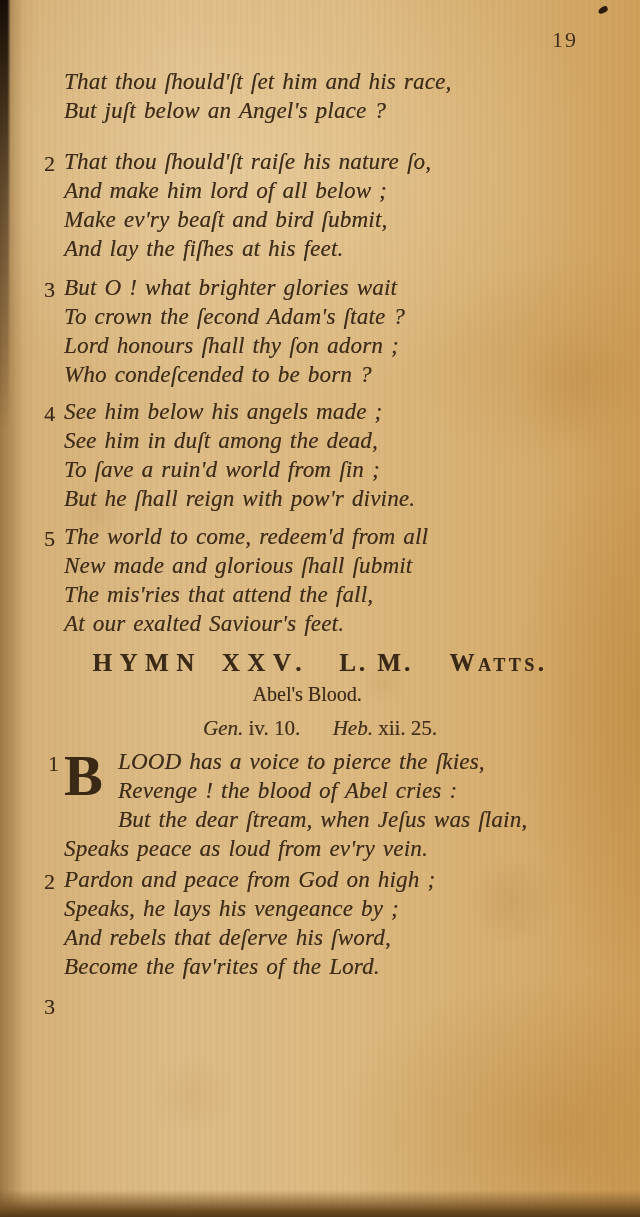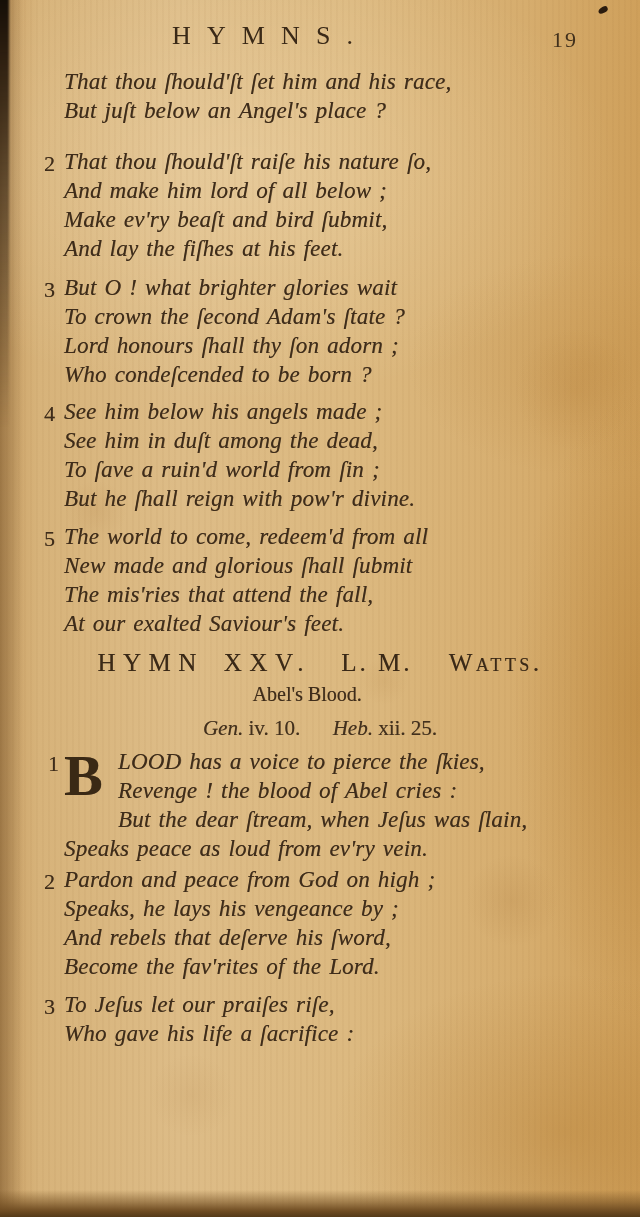--- a/index.html
+++ b/index.html
@@ -68,20 +68,21 @@
   .dropcap {
     float: left; font-size: 58px; line-height: 52px;
     height: 57px; width: 46px; margin: 3px 8px 0 0;
     font-weight: bold; color: #3a2915;
   }
   .hymn-heading {
     position: absolute; top: 648px; left: 0; width: 100%;
     text-align: center; font-size: 25px; line-height: 30px;
     color: #3a2917; white-space: nowrap;
     text-shadow: 0.3px 0.3px 0.5px rgba(62,44,26,0.5);
+    font-weight: bold;
   }
   .hymn-heading .hnum { letter-spacing: 0.3em; word-spacing: 0.25em; }
   .hymn-heading .meter { margin-left: 24px; letter-spacing: 0.12em; }
   .hymn-heading .author { margin-left: 30px; font-variant: small-caps; letter-spacing: 0.14em; }
   .hymn-title {
     position: absolute; top: 683px; left: 0; width: 96%;
     text-align: center; font-size: 20px; color: #3e2c1a;
     text-shadow: 0.3px 0.3px 0.5px rgba(62,44,26,0.5);
   }
   .scripture {
@@ -94,21 +95,20 @@
 </style>
 </head>
 <body>
 
 <div class="page">
   <div class="texture"></div>
   <div class="edge-left-shade"></div>
   <div class="edge-left-dark"></div>
   <div class="speck-tr"></div>
 
-  <div class="header-title">HYMNS.</div>
   <div class="page-number">19</div>
 
   <div class="stanza" style="top:67px">
     <div class="lines">
       <div class="line">That thou ſhould'ſt ſet him and his race,</div>
       <div class="line">But juſt below an Angel's place ?</div>
     </div>
   </div>
 
   <div class="stanza" style="top:147px">
@@ -181,20 +181,16 @@
     <div class="lines">
       <div class="line">Pardon and peace from God on high ;</div>
       <div class="line">Speaks, he lays his vengeance by ;</div>
       <div class="line">And rebels that deſerve his ſword,</div>
       <div class="line">Become the fav'rites of the Lord.</div>
     </div>
   </div>
 
   <div class="stanza" style="top:990px">
     <span class="vnum">3</span>
-    <div class="lines">
-      <div class="line">To Jeſus let our praiſes riſe,</div>
-      <div class="line">Who gave his life a ſacrifice :</div>
-    </div>
   </div>
 
   <div class="edge-bottom"></div>
 </div>
 
 </body></html>

